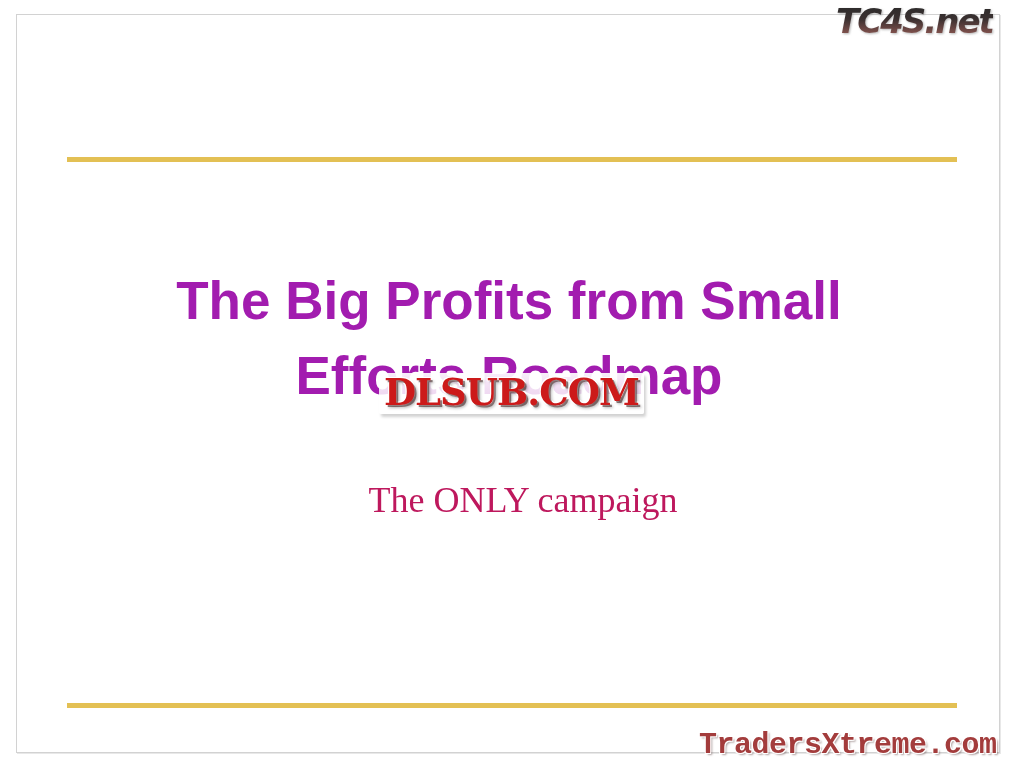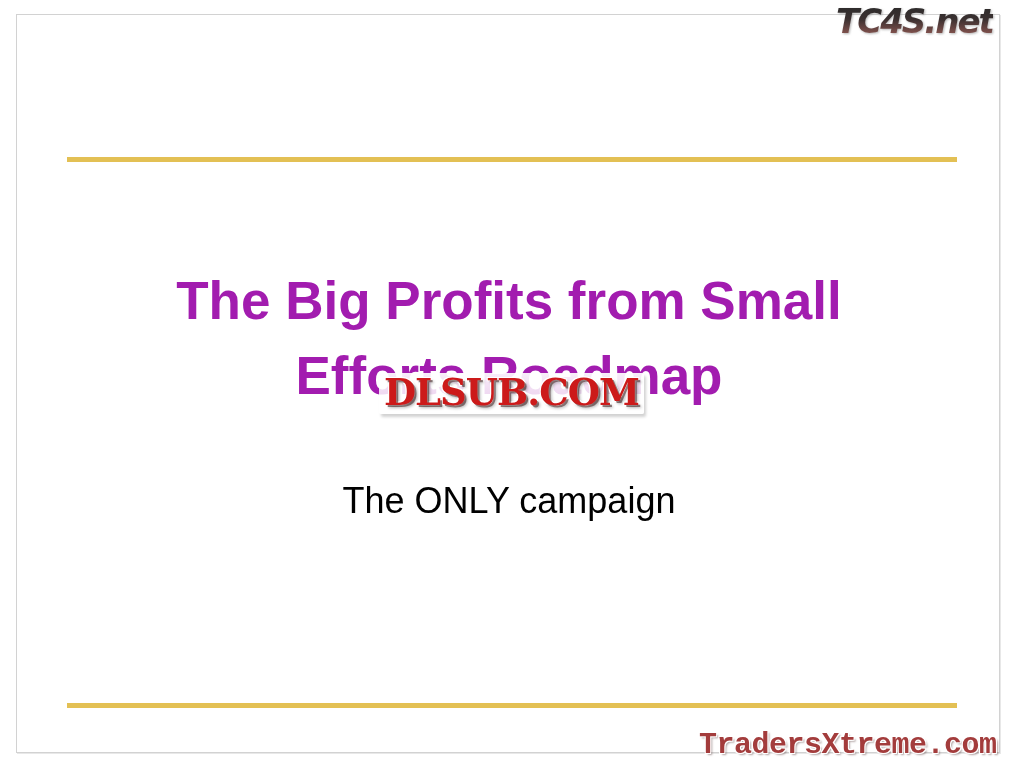--- a/index.html
+++ b/index.html
@@ -65,28 +65,28 @@
     font-weight: bold;
     font-size: 53px;
     line-height: 75px;
     font-family: "Liberation Sans", sans-serif;
   }
   #headline .hl-line { display: block; white-space: nowrap; }
 
   
   #body-block {
     position: absolute;
-    left: 0;
+    left: 14px;
     top: 458px;
     width: 984px;
     text-align: center;
-    color: #000000;
+    color: #be185d;
     font-size: 36px;
     line-height: 55px;
-    font-family: Liberation Sans, sans-serif;
+    font-family: Liberation Serif, serif;
   }
   #body-block .bd-line { display: block; white-space: nowrap; }
   #body-block .bd-line.emph { font-weight: bold; }
 
   
   #dlsub-watermark {
     position: absolute;
     left: 362px;
     top: 358px;
     font-family: "DejaVu Serif", serif;

